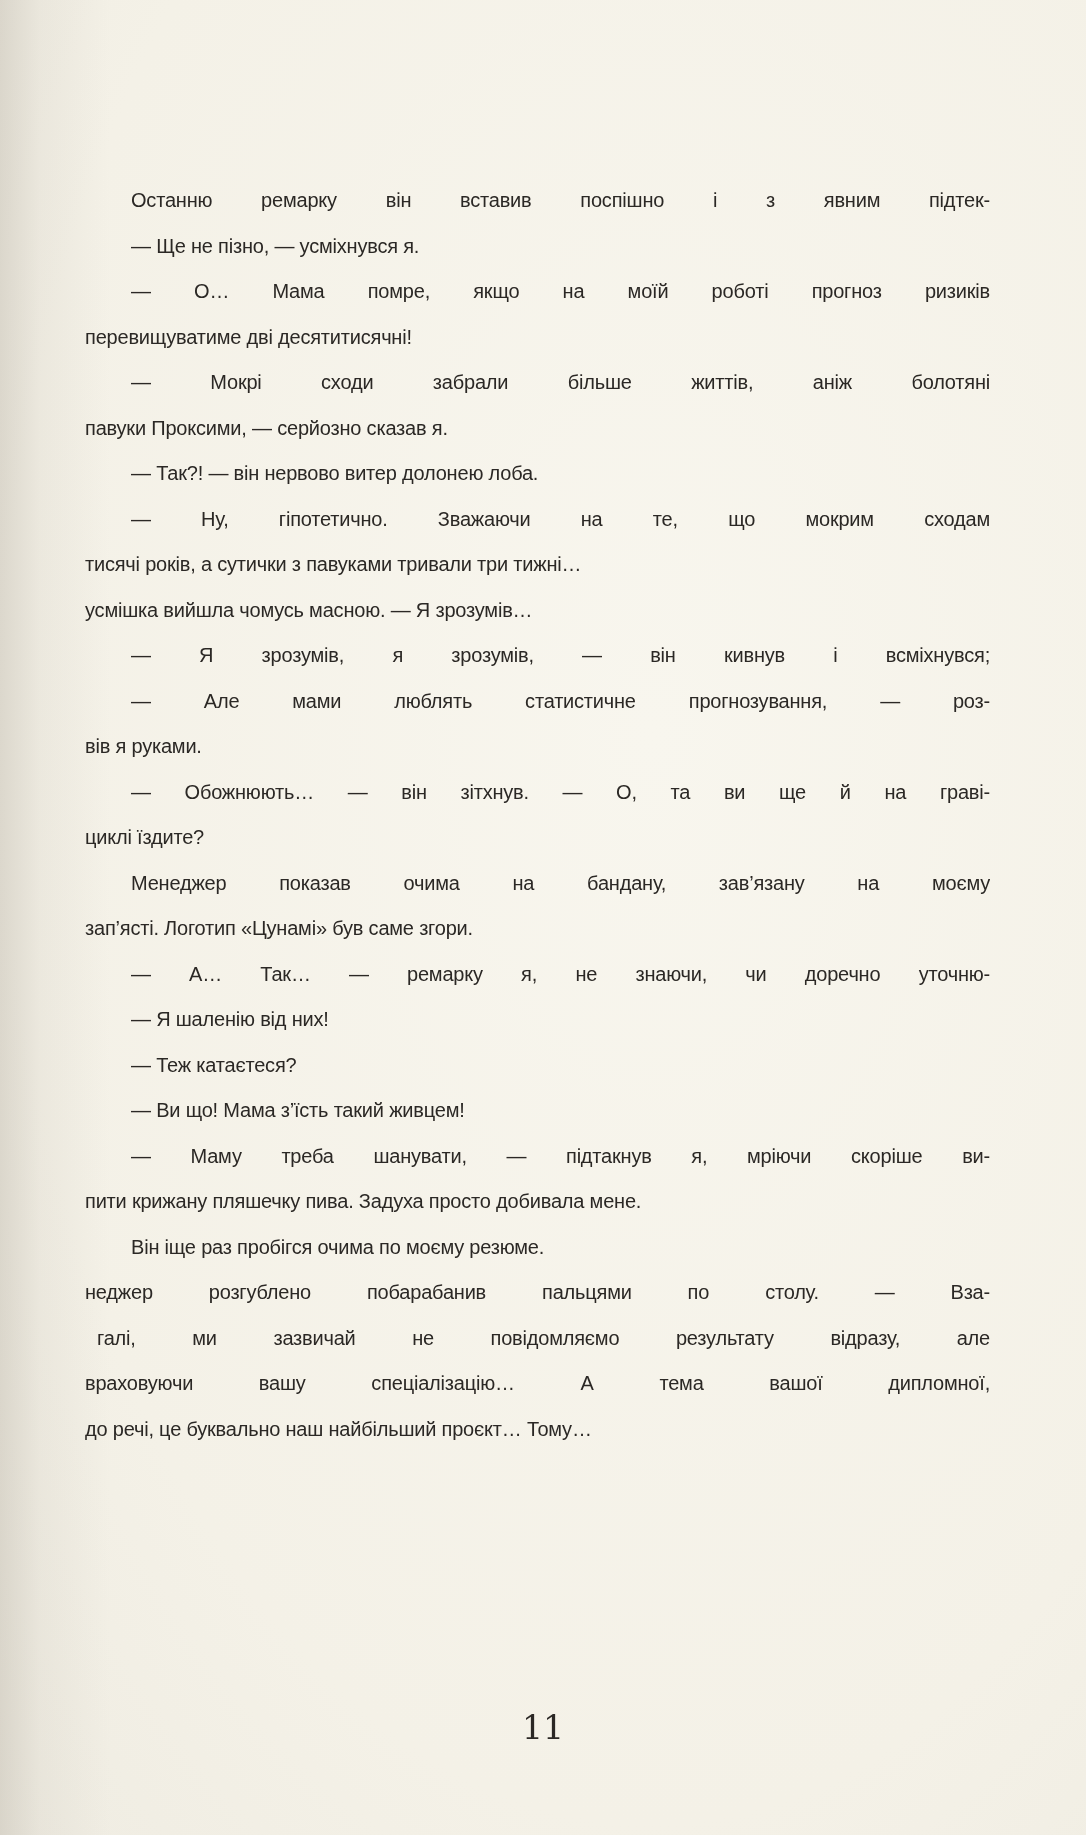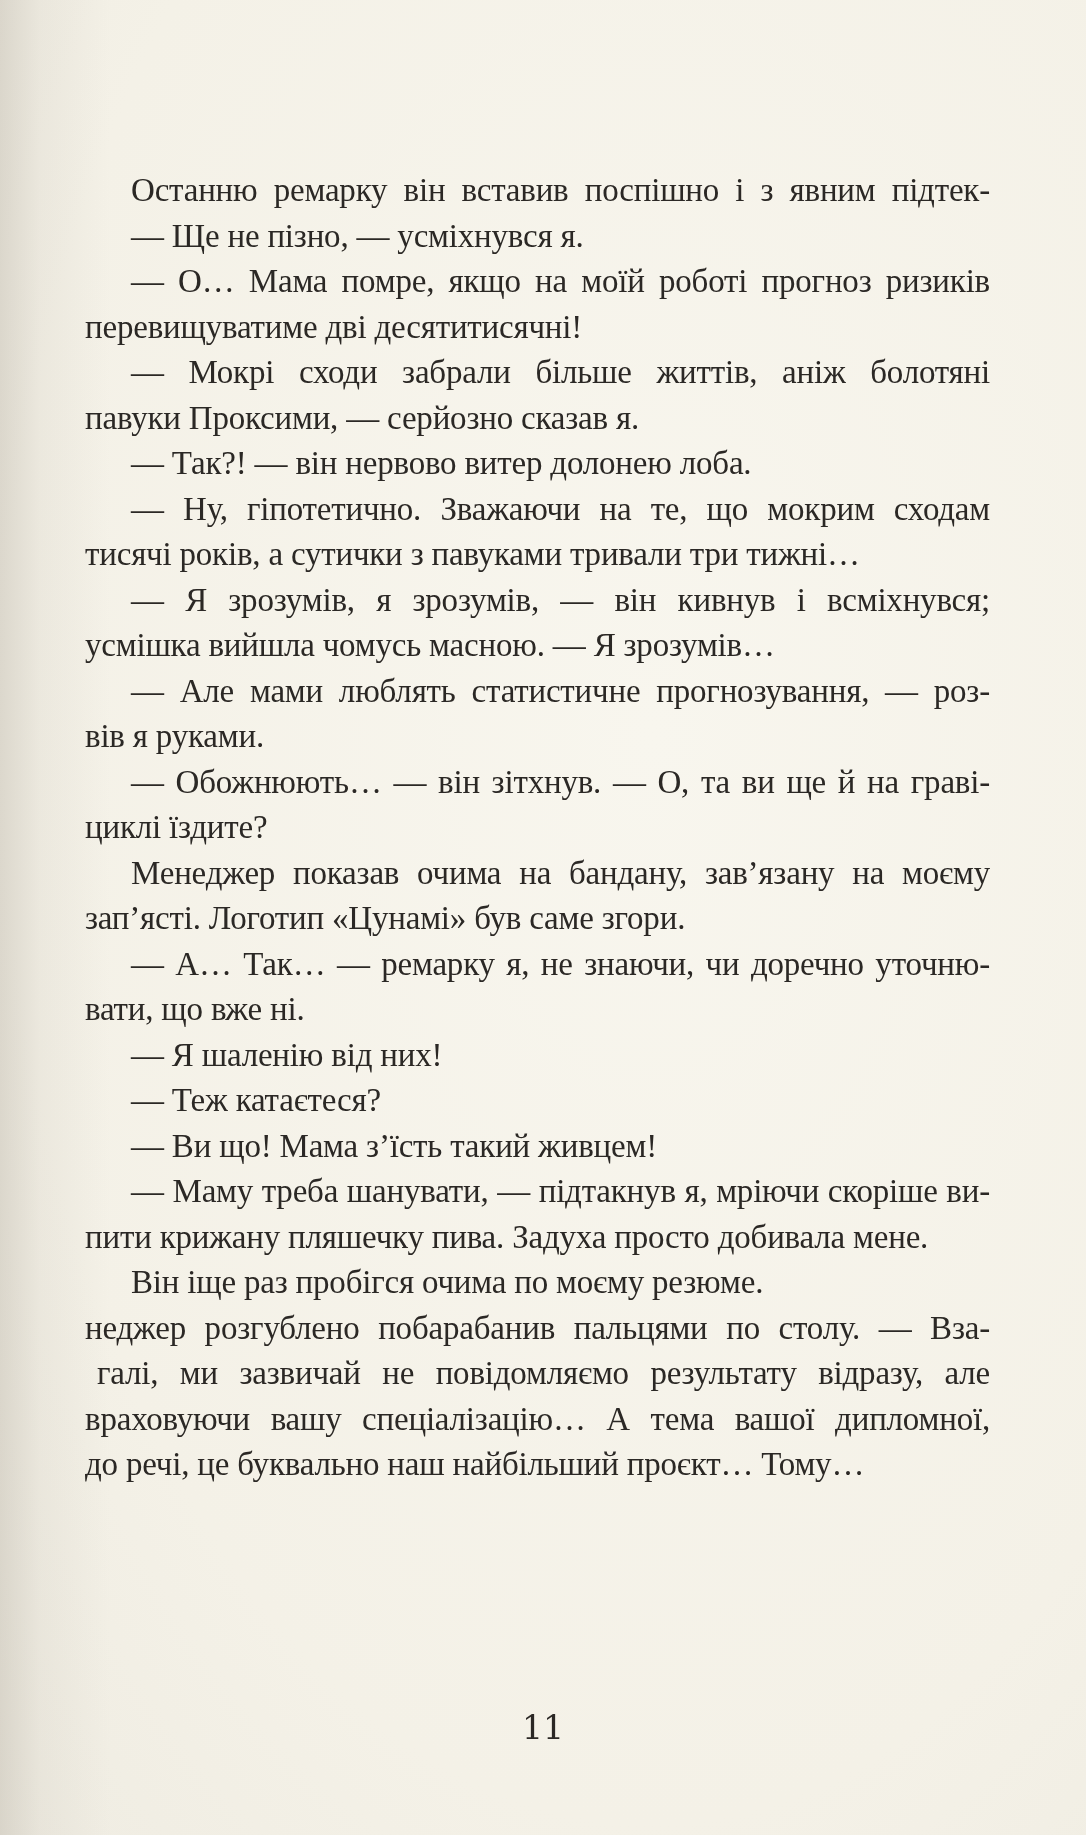--- a/index.html
+++ b/index.html
@@ -13,24 +13,24 @@
   .page {
     position: absolute;
     inset: 0;
     background:
       linear-gradient(to right, rgba(190,184,172,0.45) 0px, rgba(210,205,194,0.25) 40px, rgba(235,231,222,0.0) 110px),
       radial-gradient(ellipse at 60% 40%, #f8f6ee 0%, #f4f1e7 70%, #efece2 100%);
   }
   .text-block {
     position: absolute;
     left: 85px;
-    top: 168px;
+    top: 178px;
     width: 905px;
-    font-family: Liberation Serif, serif;
-    font-size: 33px;
+    font-family: Liberation Sans, sans-serif;
+    font-size: 20px;
     line-height: 45.5px;
     color: #2b2825;
     letter-spacing: -0.2px;
   }
   .line {
     display: block;
     height: 45.5px;
     white-space: nowrap;
     text-align: justify;
     text-align-last: justify;
@@ -55,30 +55,29 @@
   <div class="text-block">
     <span class="line indent" style="white-space: normal; text-align-last: justify; overflow: hidden; height: 45.5px;">Останню ремарку він вставив поспішно і з явним підтек-</span>
     <span class="line indent last" style="white-space: normal; overflow: hidden; height: 45.5px;">— Ще не пізно, — усміхнувся я.</span>
     <span class="line indent" style="white-space: normal; text-align-last: justify; overflow: hidden; height: 45.5px;">— О… Мама помре, якщо на моїй роботі прогноз ризиків</span>
     <span class="line last" style="white-space: normal; overflow: hidden; height: 45.5px;">перевищуватиме дві десятитисячні!</span>
     <span class="line indent" style="white-space: normal; text-align-last: justify; overflow: hidden; height: 45.5px;">— Мокрі сходи забрали більше життів, аніж болотяні</span>
     <span class="line last" style="white-space: normal; overflow: hidden; height: 45.5px;">павуки Проксими, — серйозно сказав я.</span>
     <span class="line indent last" style="white-space: normal; overflow: hidden; height: 45.5px;">— Так?! — він нервово витер долонею лоба.</span>
     <span class="line indent" style="white-space: normal; text-align-last: justify; overflow: hidden; height: 45.5px;">— Ну, гіпотетично. Зважаючи на те, що мокрим сходам</span>
     <span class="line last" style="white-space: normal; overflow: hidden; height: 45.5px;">тисячі років, а сутички з павуками тривали три тижні…</span>
+    <span class="line last" style="white-space: normal; overflow: hidden; height: 45.5px;">усмішка вийшла чомусь масною. — Я зрозумів…</span>
     <span class="line indent" style="white-space: normal; text-align-last: justify; overflow: hidden; height: 45.5px;">— Я зрозумів, я зрозумів, — він кивнув і всміхнувся;</span>
-    <span class="line last" style="white-space: normal; overflow: hidden; height: 45.5px;">усмішка вийшла чомусь масною. — Я зрозумів…</span>
     <span class="line indent" style="white-space: normal; text-align-last: justify; overflow: hidden; height: 45.5px;">— Але мами люблять статистичне прогнозування, — роз-</span>
     <span class="line last" style="white-space: normal; overflow: hidden; height: 45.5px;">вів я руками.</span>
     <span class="line indent" style="white-space: normal; text-align-last: justify; overflow: hidden; height: 45.5px;">— Обожнюють… — він зітхнув. — О, та ви ще й на граві-</span>
     <span class="line last" style="white-space: normal; overflow: hidden; height: 45.5px;">циклі їздите?</span>
     <span class="line indent" style="white-space: normal; text-align-last: justify; overflow: hidden; height: 45.5px;">Менеджер показав очима на бандану, зав’язану на моєму</span>
     <span class="line last" style="white-space: normal; overflow: hidden; height: 45.5px;">зап’ясті. Логотип «Цунамі» був саме згори.</span>
     <span class="line indent" style="white-space: normal; text-align-last: justify; overflow: hidden; height: 45.5px;">— А… Так… — ремарку я, не знаючи, чи доречно уточню-</span>
-    <span class="line last" style="white-space: normal; overflow: hidden; height: 45.5px;">вати, що вже ні.</span>
     <span class="line indent last" style="white-space: normal; overflow: hidden; height: 45.5px;">— Я шаленію від них!</span>
     <span class="line indent last" style="white-space: normal; overflow: hidden; height: 45.5px;">— Теж катаєтеся?</span>
     <span class="line indent last" style="white-space: normal; overflow: hidden; height: 45.5px;">— Ви що! Мама з’їсть такий живцем!</span>
     <span class="line indent" style="white-space: normal; text-align-last: justify; overflow: hidden; height: 45.5px;">— Маму треба шанувати, — підтакнув я, мріючи скоріше ви-</span>
     <span class="line last" style="white-space: normal; overflow: hidden; height: 45.5px;">пити крижану пляшечку пива. Задуха просто добивала мене.</span>
     <span class="line indent last" style="white-space: normal; overflow: hidden; height: 45.5px;">Він іще раз пробігся очима по моєму резюме.</span>
     <span class="line" style="white-space: normal; text-align-last: justify; overflow: hidden; height: 45.5px;">неджер розгублено побарабанив пальцями по столу. — Вза-</span>
     <span class="line" style="white-space: normal; text-align-last: justify; overflow: hidden; height: 45.5px; margin-left: 12px;">галі, ми зазвичай не повідомляємо результату відразу, але</span>
     <span class="line" style="white-space: normal; text-align-last: justify; overflow: hidden; height: 45.5px;">враховуючи вашу спеціалізацію… А тема вашої дипломної,</span>
     <span class="line last" style="white-space: normal; overflow: hidden; height: 45.5px;">до речі, це буквально наш найбільший проєкт… Тому…</span>

